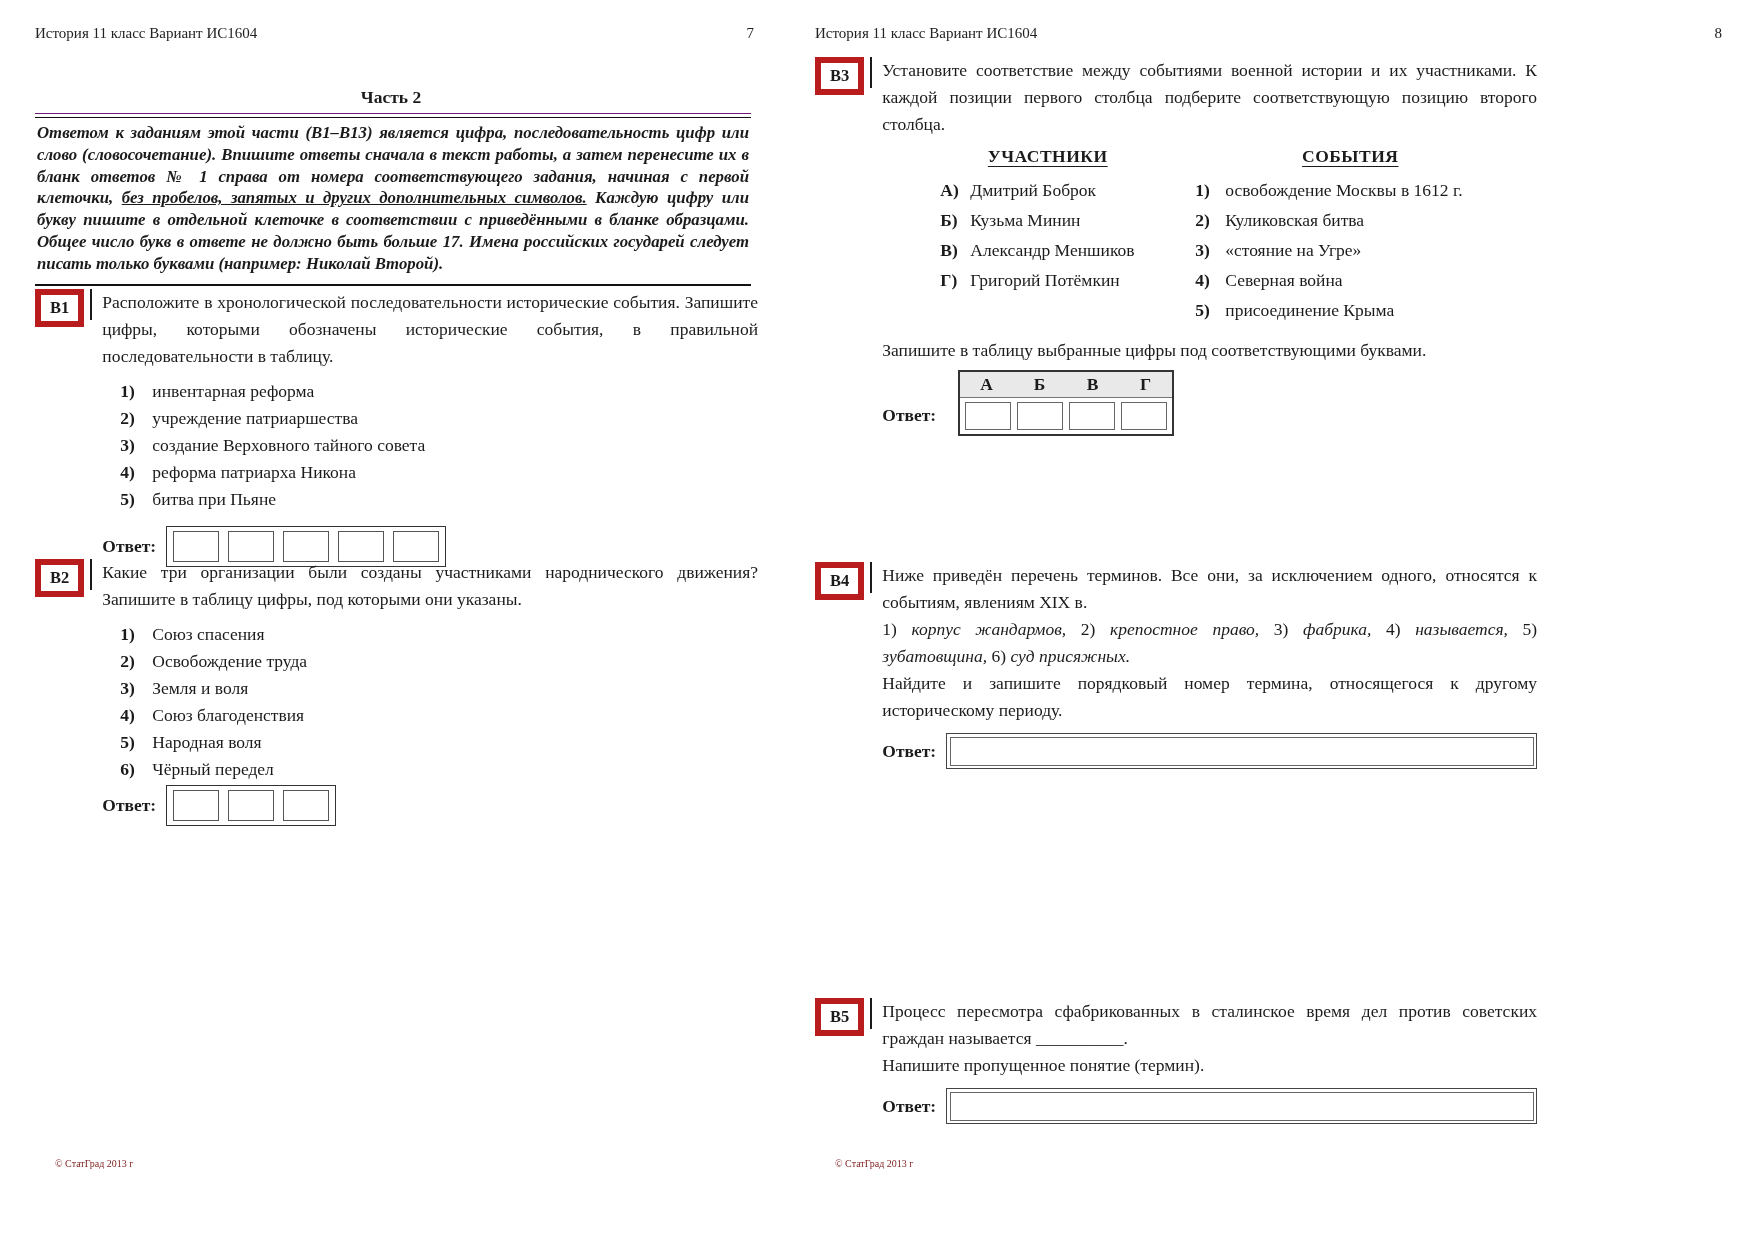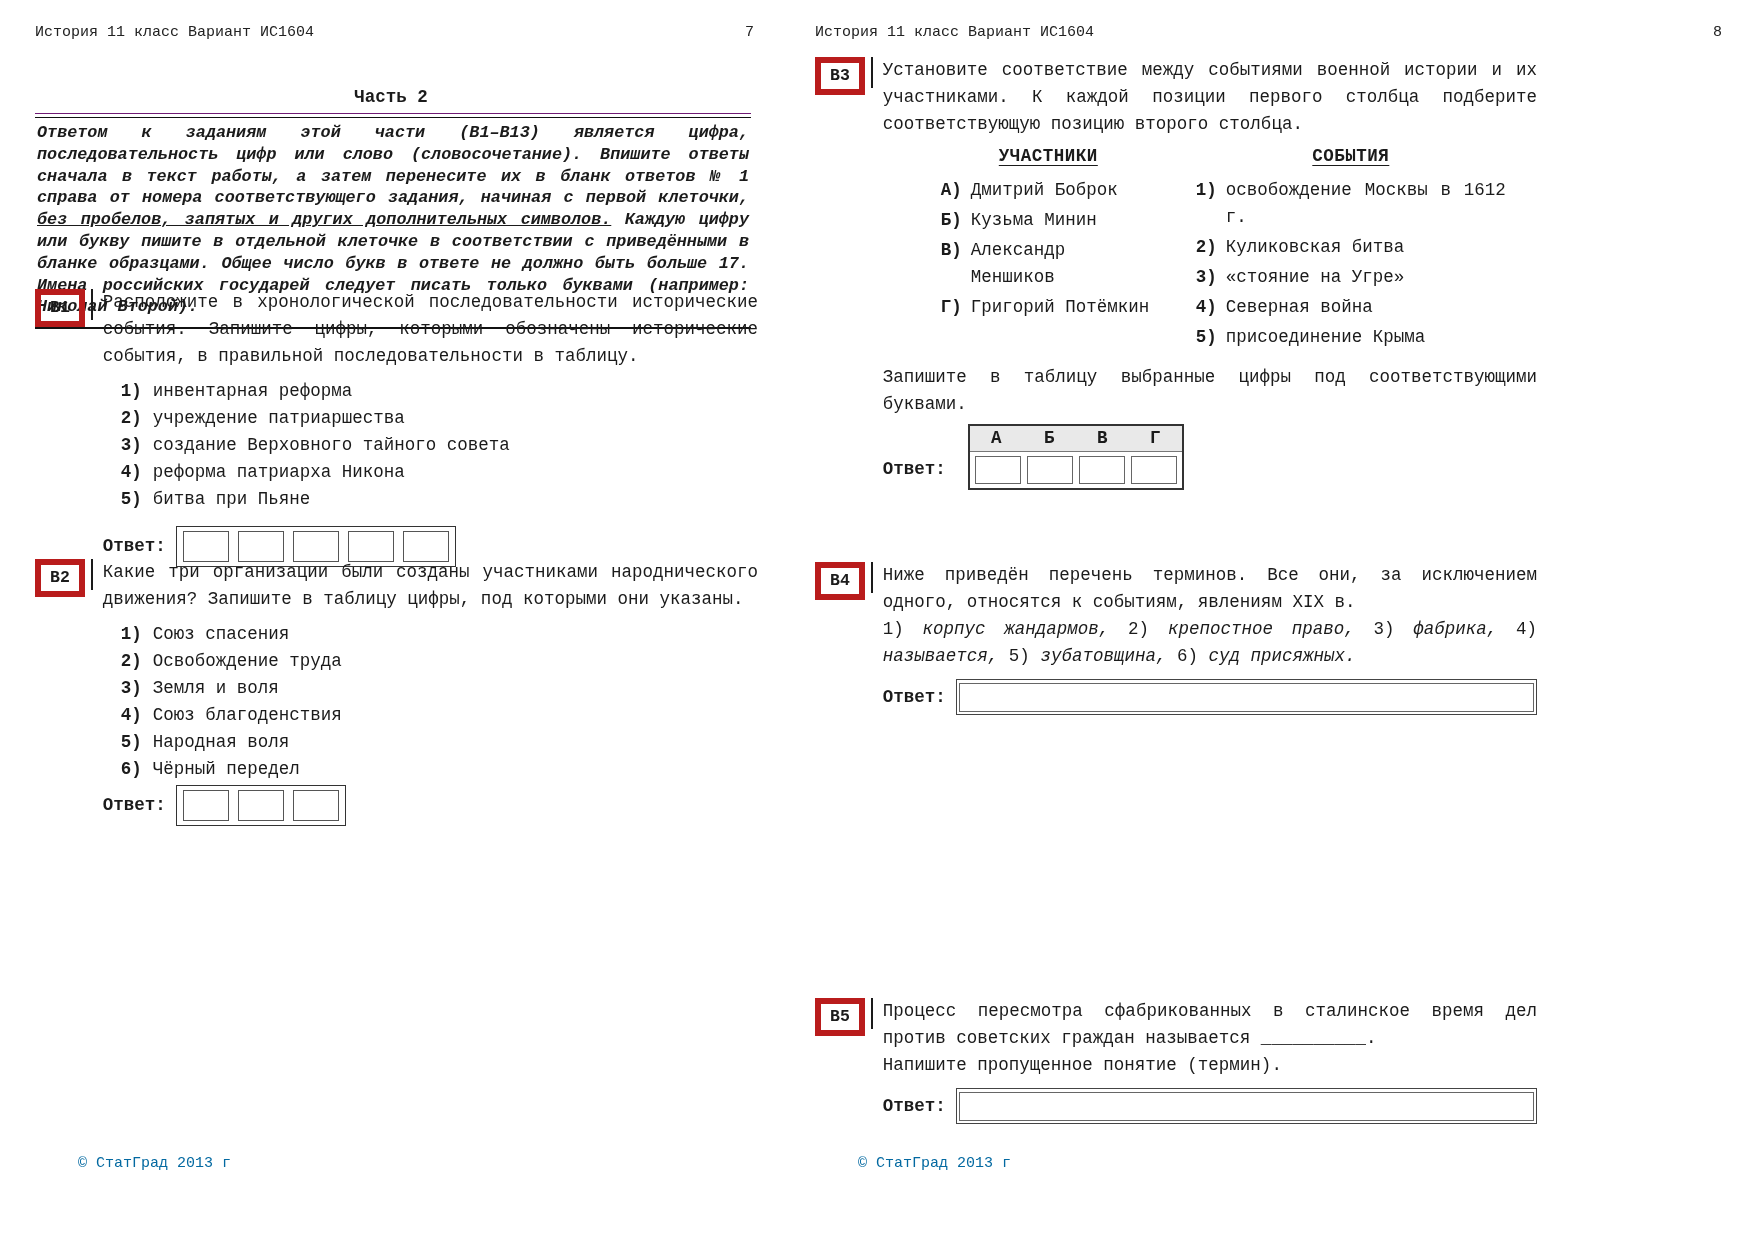--- a/index.html
+++ b/index.html
@@ -1,17 +1,17 @@
 <!DOCTYPE html>
 <html><head>
 <meta charset="utf-8">
 <style>
   html,body{margin:0;padding:0;background:#e8e8e8;}
   .spread{position:relative;width:1754px;height:1239px;background:#ffffff;
-    font-family:Liberation Mono, monospace;color:#1b1b1b;
+    font-family:Liberation Serif, serif;color:#1b1b1b;
     font-size:17.5px;line-height:27px;overflow:hidden;}
   .page{position:absolute;top:0;height:100%;}
   .page-left{left:0;width:780px;}
   .page-right{left:780px;width:974px;}
 
   .page-header{position:absolute;top:24px;left:35px;display:flex;
     justify-content:space-between;font-size:15px;line-height:18px;color:#222;}
   .page-left .page-header{right:26px;}
   .page-right .page-header{right:32px;}
 
@@ -63,21 +63,21 @@
   .mt-cells{display:flex;gap:6px;padding:4px 5px;}
   .mt-cells .cell{flex:1;width:auto;height:26px;border:1.5px solid #666;}
 
   .terms-line{margin-top:0;text-align:justify;}
   .t-num{font-style:normal;}
   .t-it{font-style:italic;}
 
   .wide-box{flex:1;border:1.5px solid #444;padding:2.5px;background:#fff;}
   .wide-box-inner{height:27px;border:1px solid #666;background:#fff;}
 
-  .footer{position:absolute;top:1155px;font-size:15px;line-height:18px;color:#0369a1;margin-left:23px;}
+  .footer{position:absolute;top:1155px;font-size:10px;line-height:18px;color:#7f1d1d;}
   .page-left .footer{left:55px;}
   .page-right .footer{left:55px;}
 </style>
 </head>
 <body>
 
 <div class="spread">
 
   <div class="page page-left">
 
@@ -271,20 +271,21 @@
       <div class="task-body">
         <div class="task-text">Ниже приведён перечень терминов. Все они, за исключением одного, относятся к событиям, явлениям XIX в.</div>
         <div class="terms-line">
           <span class="t-num">1)</span> <span class="t-it">корпус жандармов,</span>
           <span class="t-num">2)</span> <span class="t-it">крепостное право,</span>
           <span class="t-num">3)</span> <span class="t-it">фабрика,</span>
           <span class="t-num">4)</span> <span class="t-it">называется,</span>
           <span class="t-num">5)</span> <span class="t-it">зубатовщина,</span>
           <span class="t-num">6)</span> <span class="t-it">суд присяжных.</span>
         </div>
+        <div class="task-text">Найдите и запишите порядковый номер термина, относящегося к другому историческому периоду.</div>
         <div class="answer-row" style="margin-top:9px;">
           <span class="answer-label">Ответ:</span>
           <div class="wide-box">
               <div class="wide-box-inner"></div>
             </div>
         </div>
       </div>
     </div>
 
     <div class="task" style="top:998px;left:35px;width:722px;">

